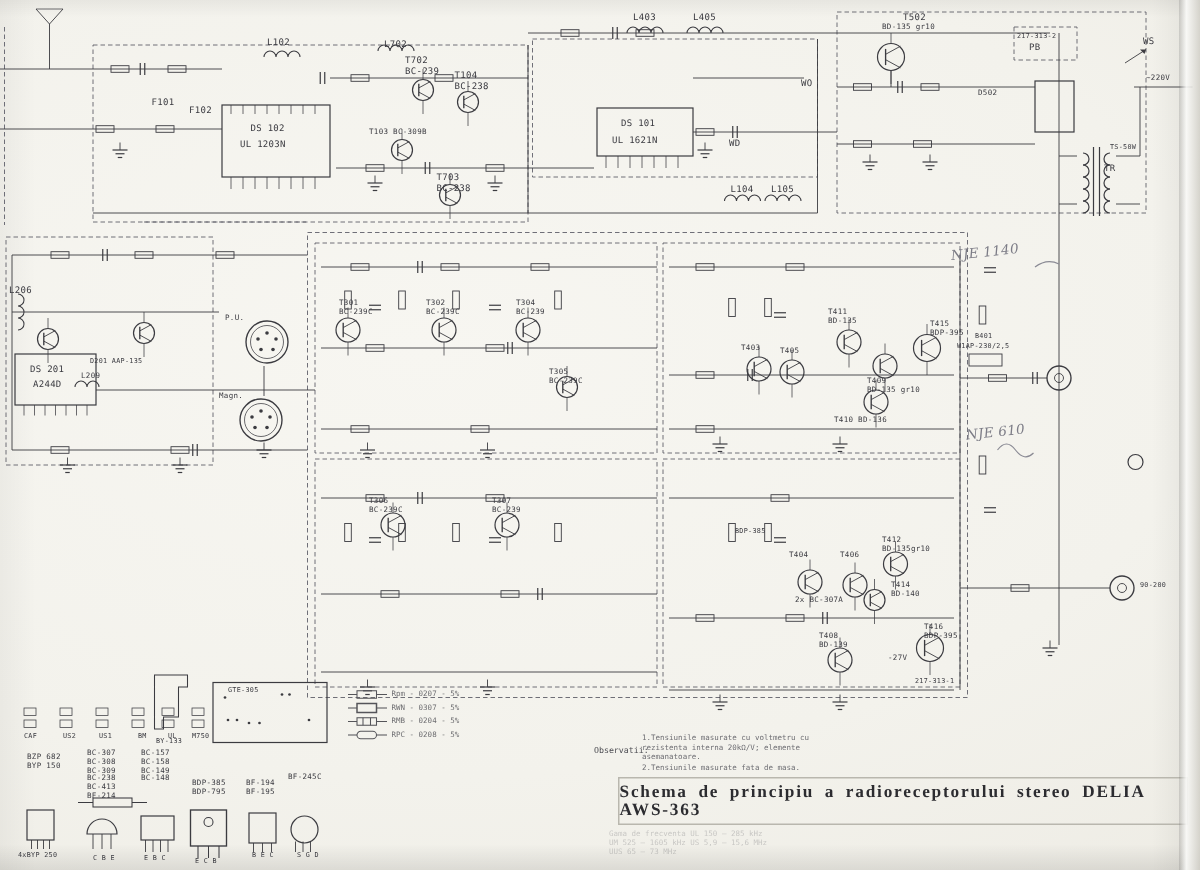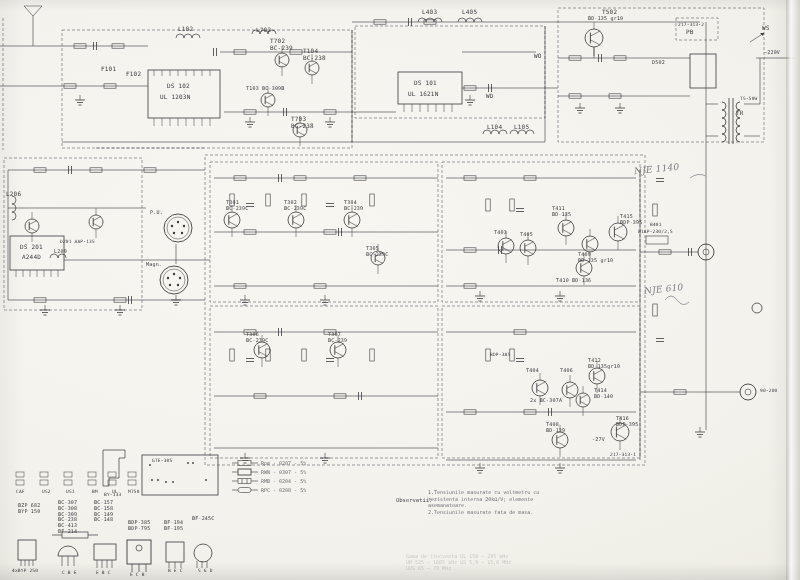--- a/index.html
+++ b/index.html
@@ -698,20 +698,23 @@
   </div>
 
   <div class="block" id="notes">
     <span class="nh">Observatii:</span>
     <div class="nl">
       <span>1.Tensiunile masurate cu voltmetru cu rezistenta interna 20kΩ/V; elemente asemanatoare.</span><br>
       <span>2.Tensiunile masurate fata de masa.</span>
     </div>
   </div>
 
+  <div class="block" id="title-box">
+    <span id="title-text">Schema de principiu a radioreceptorului stereo DELIA AWS-363</span>
+  </div>
 
   <div class="block faint" id="freq">Gama de frecventa
 UL 150 – 285 kHz
 UM 525 – 1605 kHz
 US 5,9 – 15,6 MHz
 UUS 65 – 73 MHz</div>
 
 </div>
 
 </body></html>

